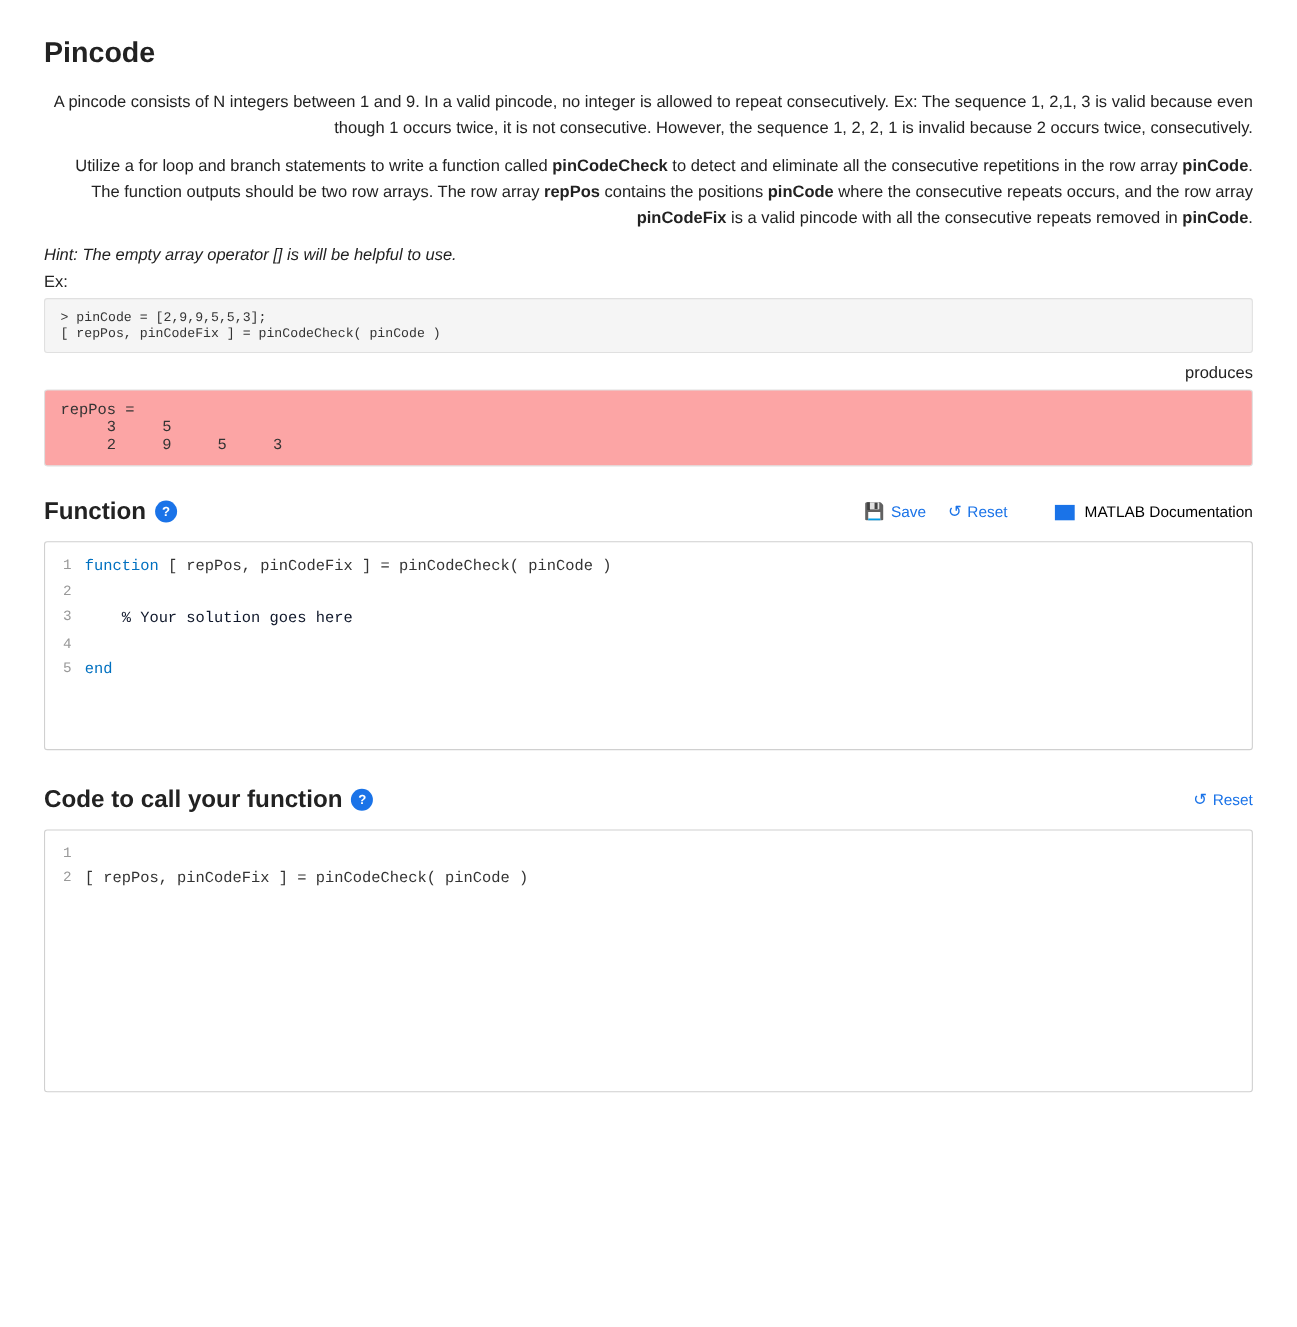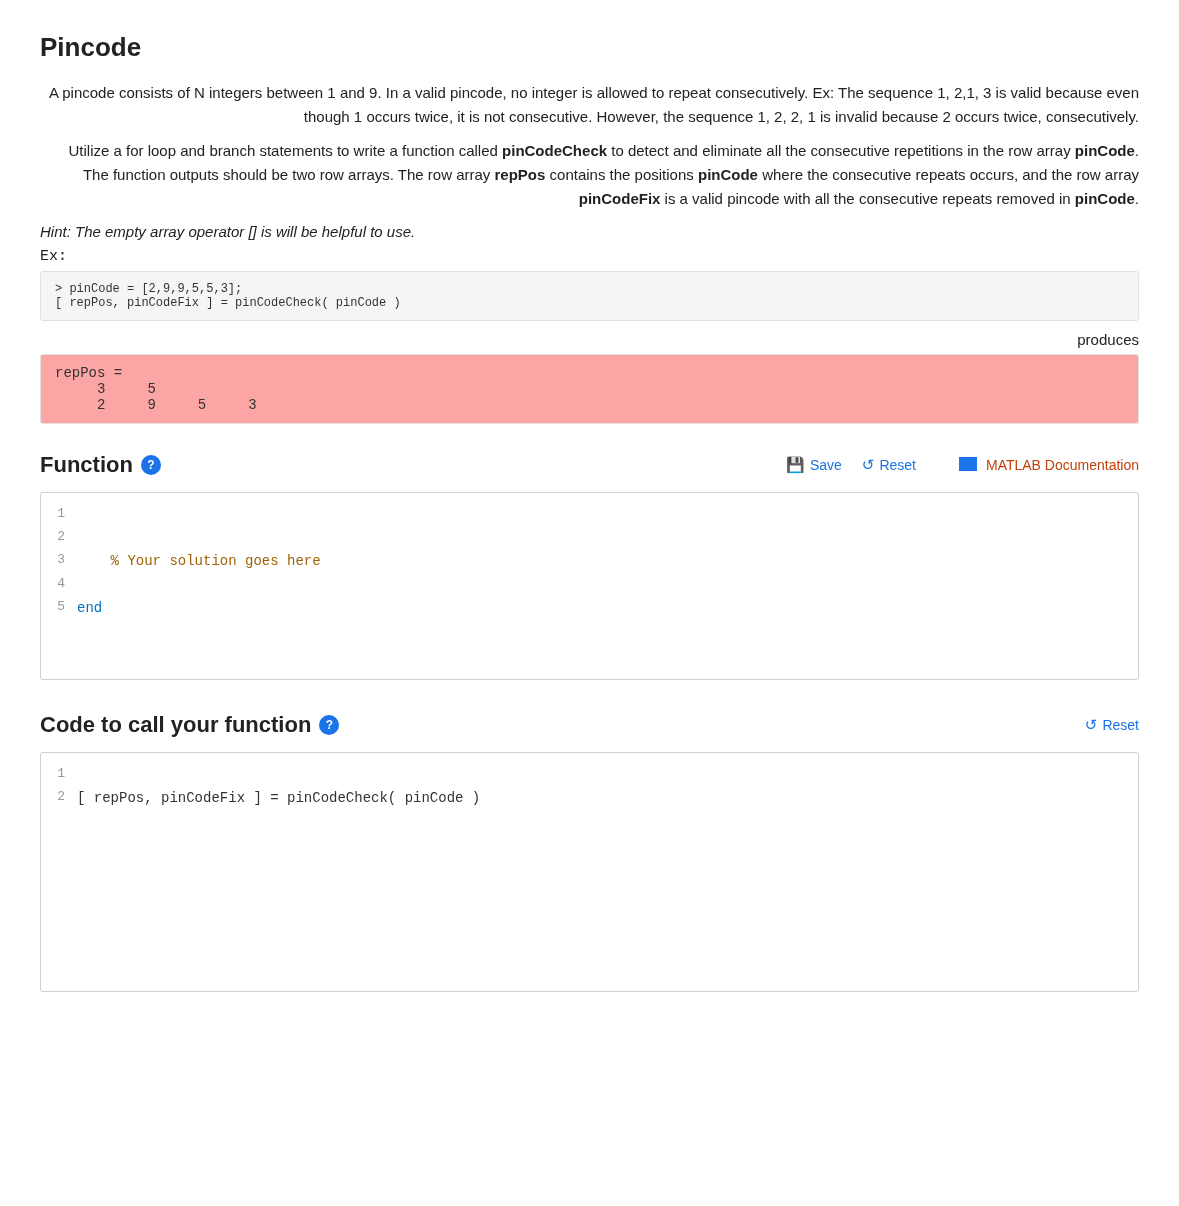--- a/index.html
+++ b/index.html
@@ -23,21 +23,20 @@
     }
     .description p {
       margin-bottom: 10px;
     }
     .hint {
       font-style: italic;
       margin-bottom: 8px;
     }
     .ex-label {
       margin-bottom: 6px;
-      font-family: Liberation Mono, monospace;
     }
     .code-block {
       background: #f5f5f5;
       border: 1px solid #e0e0e0;
       border-radius: 3px;
       padding: 10px 14px;
       font-family: "Courier New", Courier, monospace;
       font-size: 12px;
       color: #333;
       margin-bottom: 10px;
@@ -100,23 +99,23 @@
       font-size: 14px;
       cursor: pointer;
       text-decoration: none;
       font-weight: 500;
     }
     .toolbar-btn .icon {
       font-size: 15px;
     }
     .matlab-btn {
       display: flex;
-      align-items: flex-start;
+      align-items: flex-end;
       gap: 5px;
-      color: #c2410c;
+      color: #000000;
       font-size: 14px;
       cursor: pointer;
       font-weight: 500;
       padding-left: 23px;
     }
     .code-editor {
       border: 1px solid #d0d0d0;
       border-radius: 3px;
       font-family: "Courier New", Courier, monospace;
       font-size: 14px;
@@ -141,21 +140,21 @@
       font-size: 13px;
       line-height: 1.6;
     }
     .line-content {
       flex: 1;
       white-space: pre;
       line-height: 1.6;
       color: #333;
     }
     .kw-blue { color: #0070c0; font-weight: normal; }
-    .kw-green { color: #a16207; font-family: Liberation Mono, monospace; }
+    .kw-green { color: #0f172a; font-family: Liberation Mono, monospace; }
     b { font-weight: bold; }
   </style>
 </head>
 <body>
 
 <h1>Pincode</h1>
 
 <div class="description">
   <p>A pincode consists of N integers between 1 and 9. In a valid pincode, no integer is allowed to repeat consecutively.  Ex: The sequence 1, 2,1, 3 is valid because even though 1 occurs twice, it is not consecutive. However, the sequence 1, 2, 2, 1 is invalid because 2 occurs twice, consecutively.</p>
   <p>
@@ -198,20 +197,21 @@
       <span style="display:inline-block;width:18px;height:14px;background:#1a73e8;margin-right:4px;vertical-align:middle;"></span>
       <span>MATLAB Documentation</span>
     </a>
   </div>
 </div>
 
 <div class="code-editor">
   <div class="code-editor-inner">
     <div class="code-line">
       <span class="line-num">1</span>
+      <span class="line-content"><span class="kw-blue">function</span> [ repPos, pinCodeFix ] = pinCodeCheck( pinCode )</span>
     </div>
     <div class="code-line">
       <span class="line-num">2</span>
       <span class="line-content"></span>
     </div>
     <div class="code-line">
       <span class="line-num">3</span>
       <span class="line-content"><span class="kw-green">    % Your solution goes here</span></span>
     </div>
     <div class="code-line">

